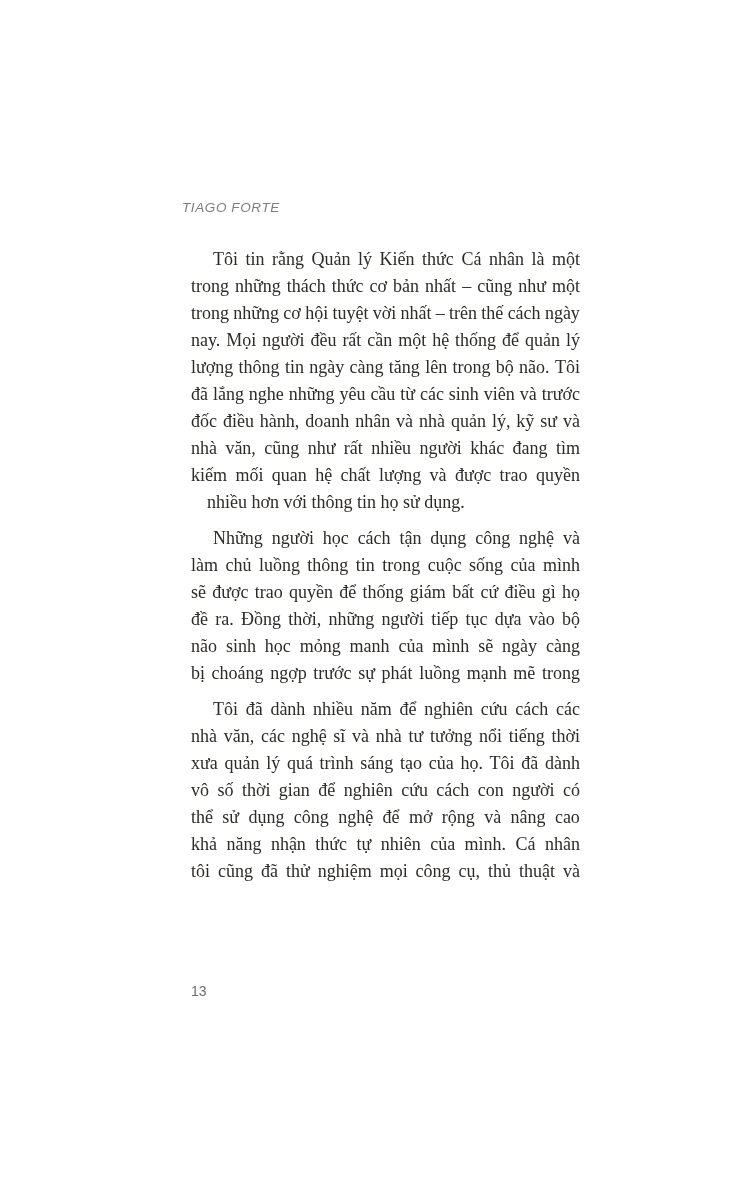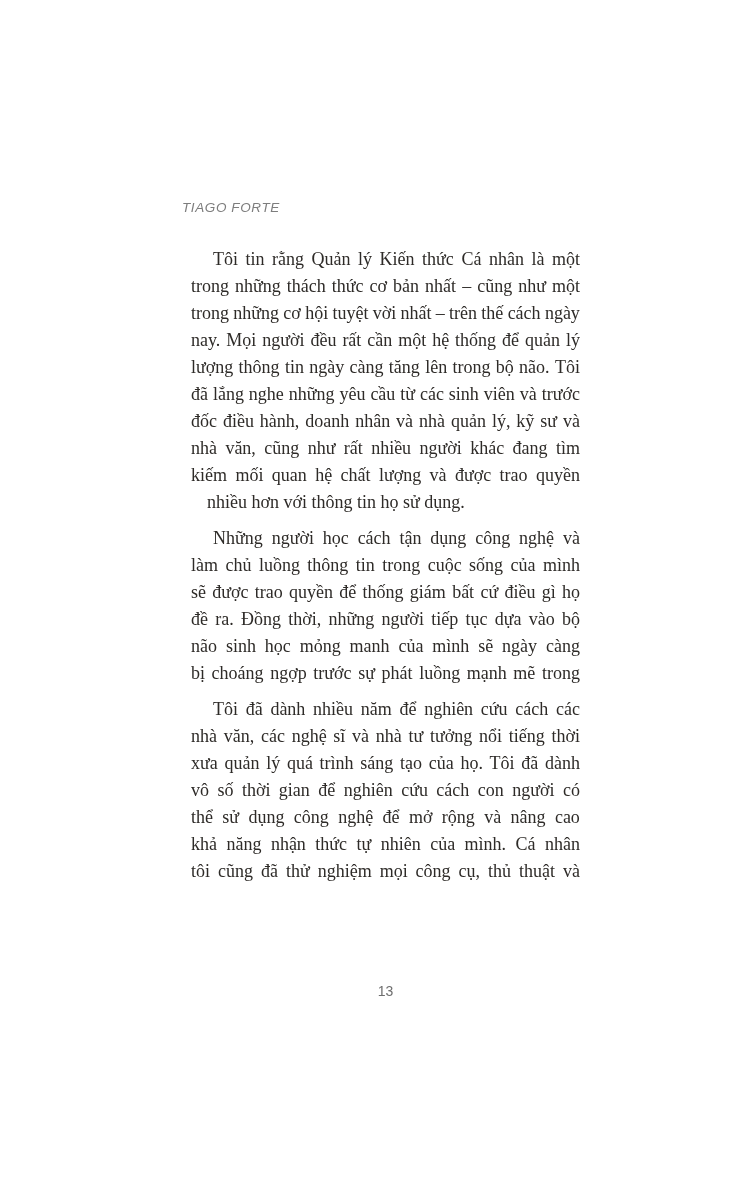--- a/index.html
+++ b/index.html
@@ -50,21 +50,20 @@
     display: block;
     white-space: normal;
     text-align: left;
     margin-left: 16px;
   }
   .page-number {
     position: absolute;
     top: 983px;
     left: 191px;
     width: 389px;
-    text-align: center;
     font-family: "Liberation Sans", "DejaVu Sans", sans-serif;
     font-size: 14px;
     color: #6e6e6e;
   }
 </style>
 </head>
 <body>
 
 <div class="page">
   <div class="running-header">TIAGO FORTE</div>

